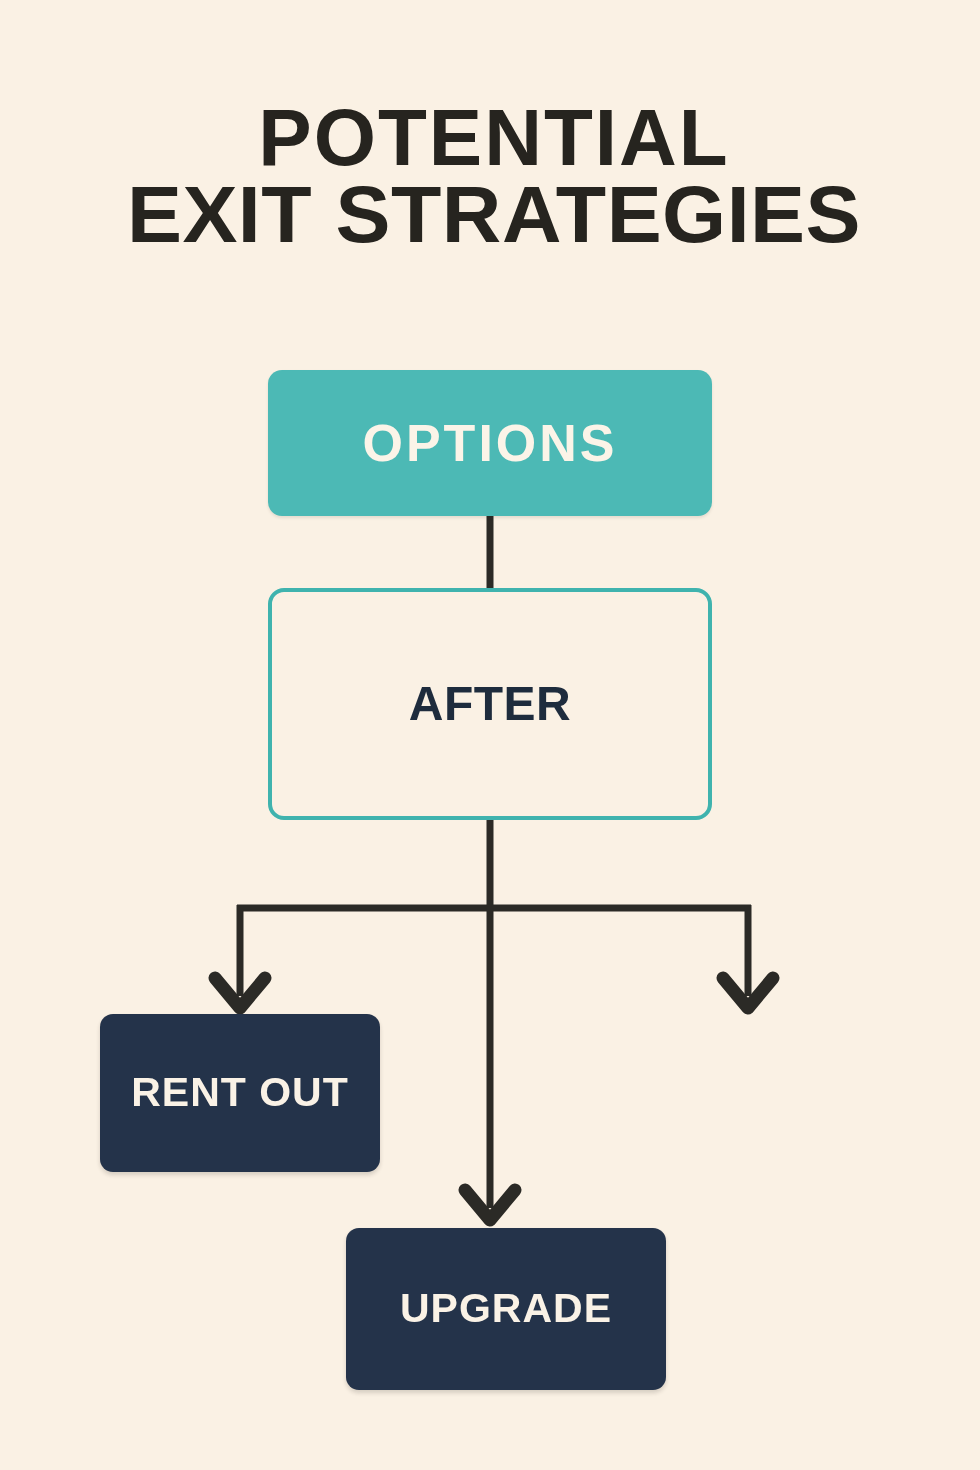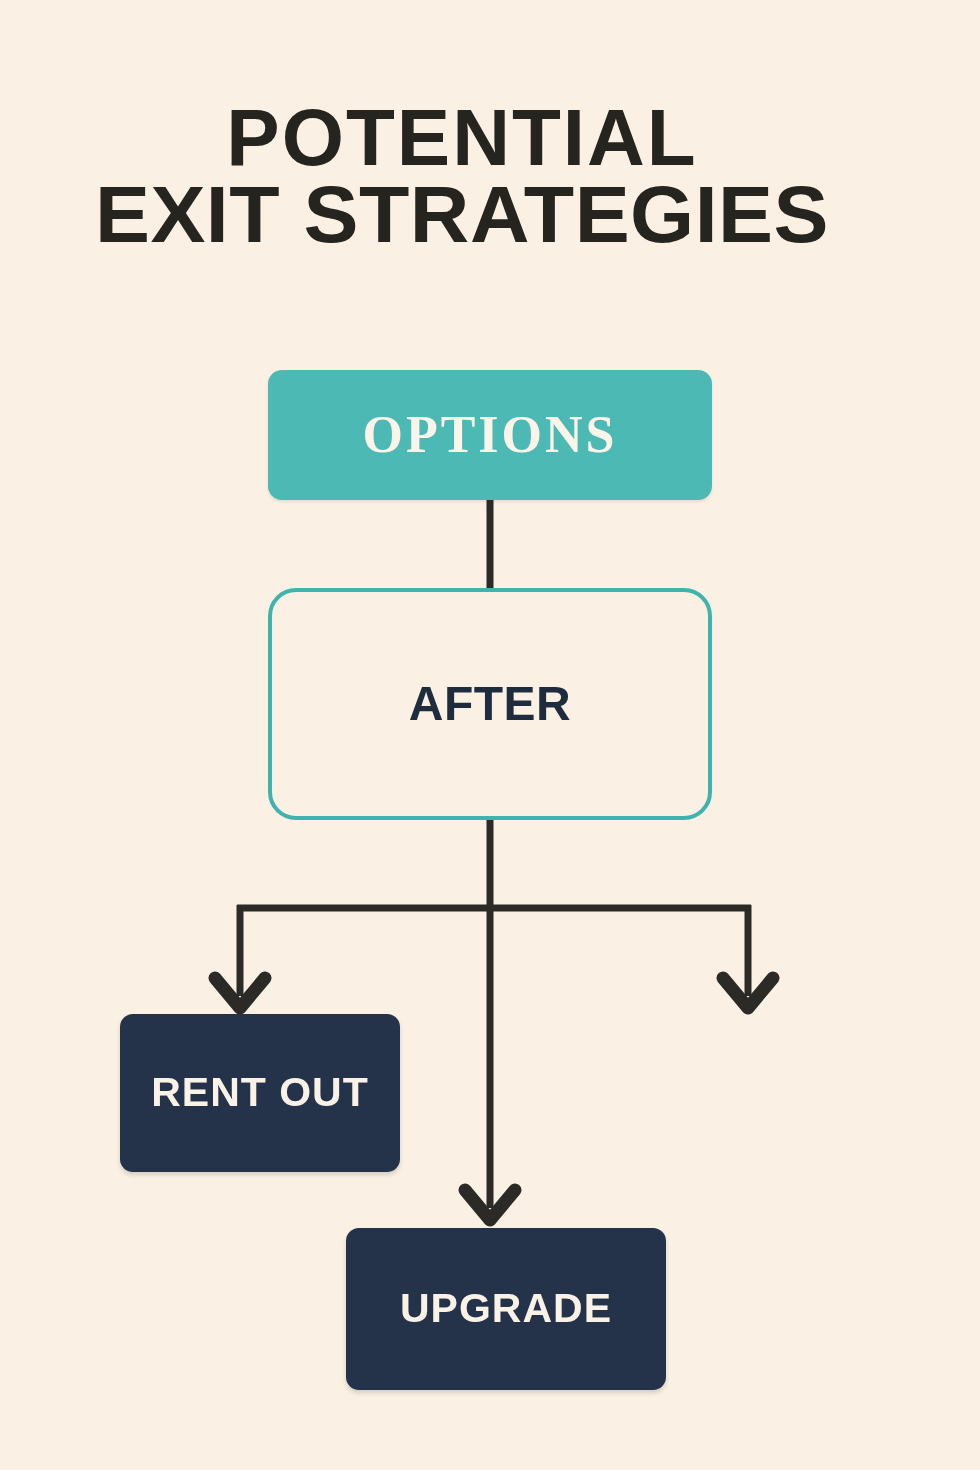--- a/index.html
+++ b/index.html
@@ -17,20 +17,21 @@
     -webkit-font-smoothing: antialiased;
   }
 
   
   #title-block {
     position: absolute;
     left: 0;
     top: 100px;
     width: 924px;
     text-align: center;
+    padding-left: 32px;
   }
   .title-line {
     display: block;
     color: #26241f;
     font-weight: 700;
     font-family: "Liberation Sans", sans-serif;
     letter-spacing: -0.5px;
     text-transform: uppercase;
     line-height: 0.96;
     white-space: nowrap;
@@ -60,60 +61,59 @@
     text-transform: uppercase;
     line-height: 1.12;
     display: block;
   }
 
   
   #node-options {
     left: 268px;
     top: 370px;
     width: 444px;
-    height: 130px;
+    height: 146px;
     background: #4cb9b5;
     box-shadow: 0 2px 3px rgba(40,35,25,0.10);
-    font-family: Liberation Serif, serif;
   }
   #node-options .node-label {
     color: #fbf4e8;
     font-size: 52px;
     letter-spacing: 3px;
   }
 
   
   #node-after-mop {
     left: 268px;
     top: 588px;
     width: 444px;
     height: 232px;
     background: transparent;
     border: 4px solid #3fb3ae;
-    border-radius: 28px;
+    border-radius: 16px;
   }
   #node-after-mop .node-label {
     color: #1e2c3d;
     font-size: 48px;
     letter-spacing: 0.5px;
     line-height: 1.22;
   }
 
   
   .node-dark {
     background: #24334a;
     box-shadow: 0 3px 4px rgba(30,25,18,0.16);
     border-radius: 13px;
   }
   .node-dark .node-label {
     color: #faf2e6;
     letter-spacing: 1px;
   }
 
-  #node-rent-out  { left: 100px; top: 1014px; width: 280px; height: 158px; margin-left: 20px; }
+  #node-rent-out  { left: 100px; top: 1014px; width: 280px; height: 158px; }
   #node-refinance { left: 600px; top: 1014px; width: 278px; height: 158px; }
   #node-upgrade   { left: 330px; top: 1228px; width: 320px; height: 162px; margin-left: 16px; }
 
   #node-rent-out  .node-label { font-size: 41px; }
   #node-refinance .node-label { font-size: 38px; }
   #node-upgrade   .node-label { font-size: 41px; }
 
   
   #connectors {
     position: absolute;

